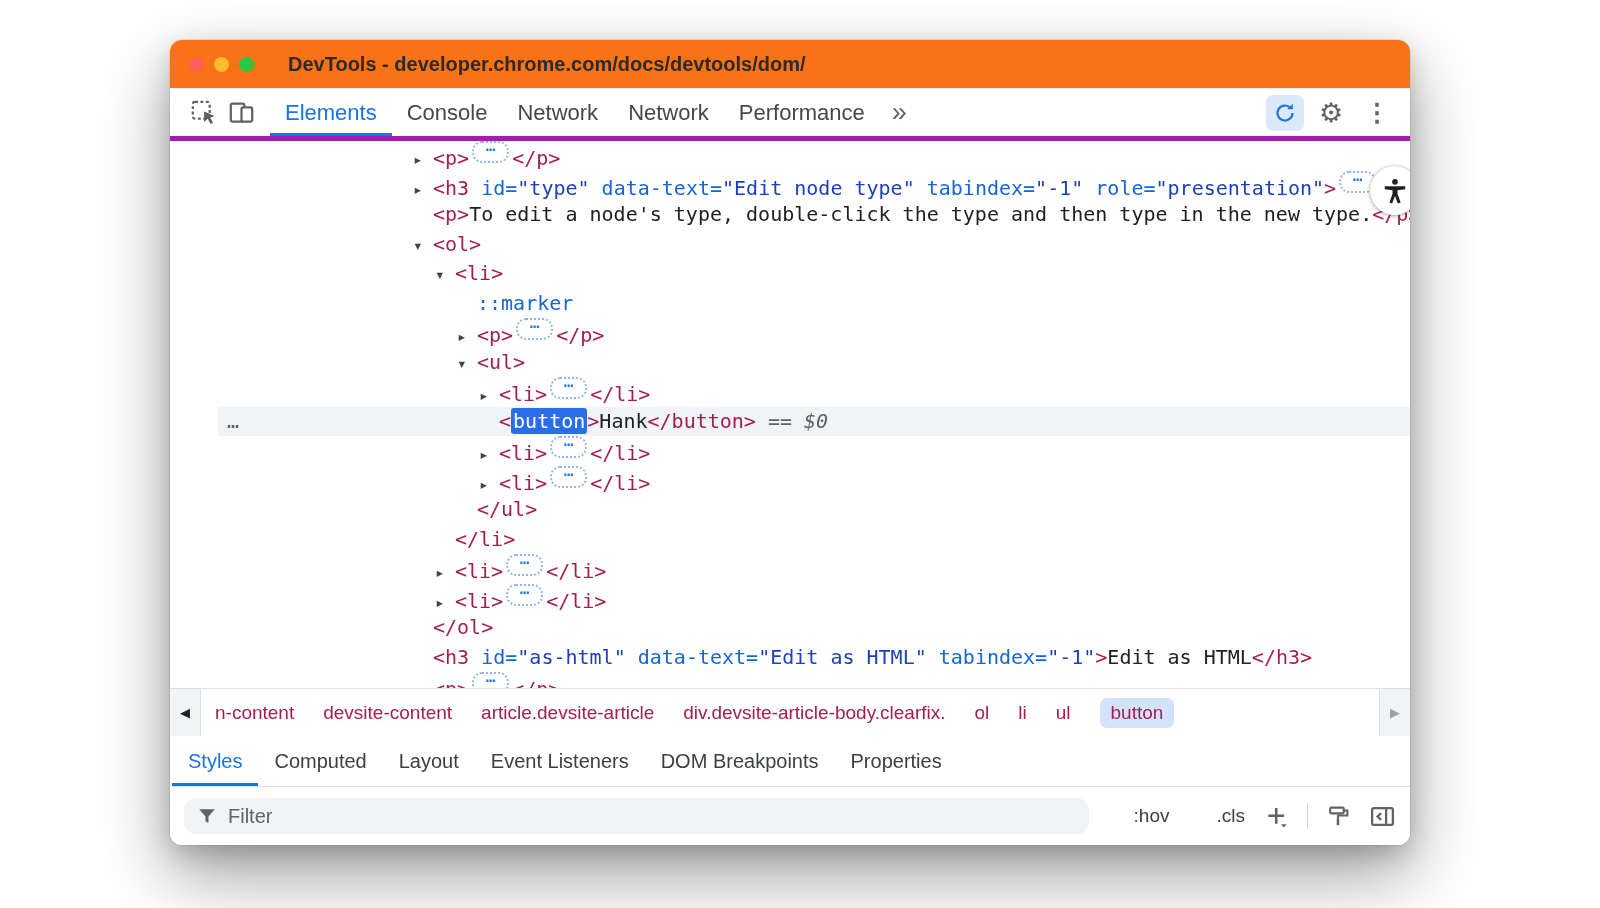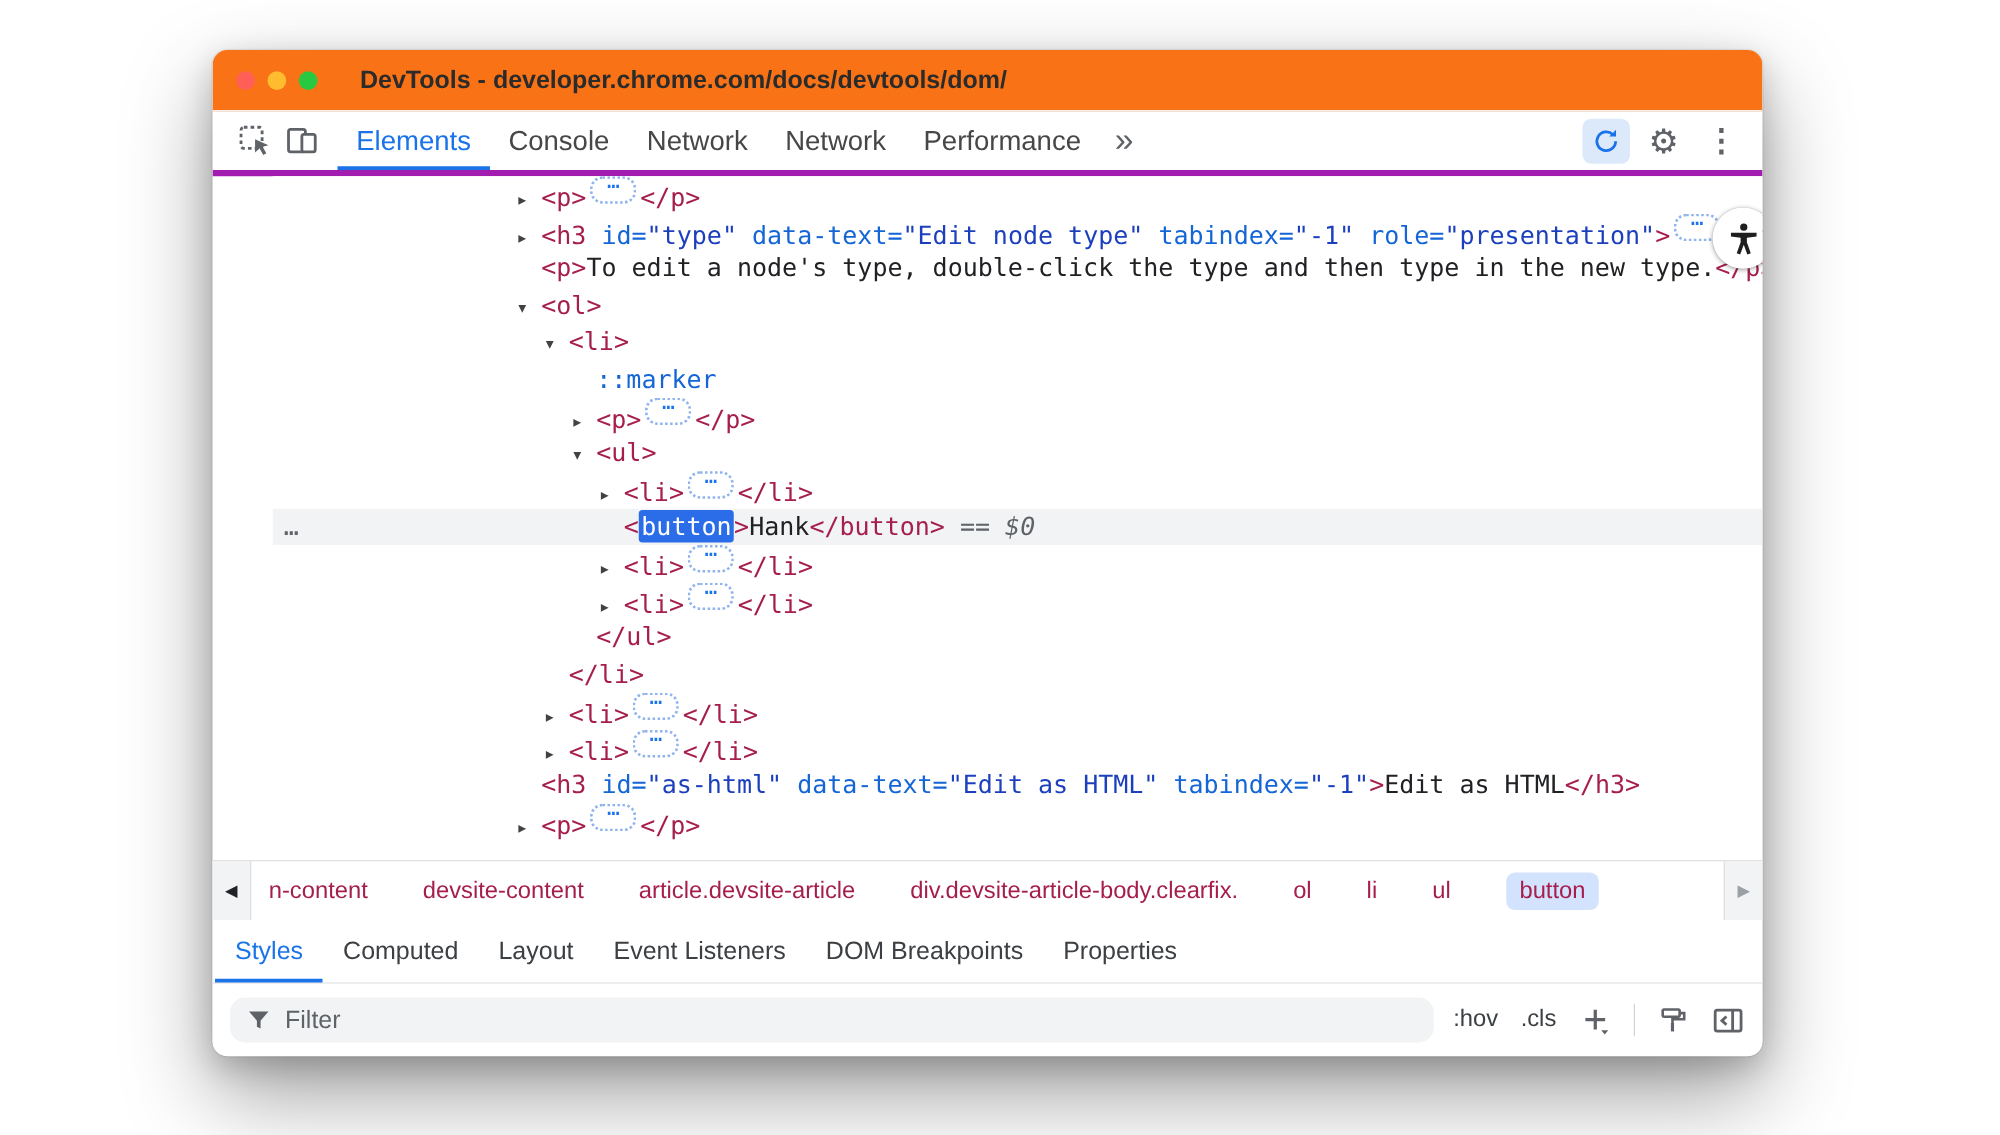--- a/index.html
+++ b/index.html
@@ -48,34 +48,34 @@
   .pill{display:inline-block;width:33px;height:18px;border-radius:10px;border:2px dotted #8fb3ee;background:#fff;
     color:var(--accent);text-align:center;line-height:12px;font-size:17px;vertical-align:2px;margin:0 3px;overflow:hidden;cursor:pointer;}
   .a11y-fab{position:absolute;left:1152px;top:25px;width:49px;height:49px;border-radius:50%;background:#fff;
     box-shadow:0 1px 4px rgba(0,0,0,.35),0 0 1px rgba(0,0,0,.25);display:flex;align-items:center;justify-content:center;cursor:pointer;z-index:5;}
 
   
   .crumbbar{height:47px;flex:0 0 auto;border-top:1px solid #e0e0e0;display:flex;align-items:stretch;font-size:19px;background:#fff;}
   .crumb-nav{width:30px;display:flex;align-items:center;justify-content:center;background:#f1f3f4;font-size:13px;cursor:pointer;}
   .crumb-nav.left{border-right:1px solid #e0e0e0;color:#202124;}
   .crumb-nav.right{border-left:1px solid #e0e0e0;color:#9aa0a6;}
-  .crumbs{display:flex;align-items:center;gap:44px;padding:0 14px;overflow:hidden;flex:1;}
+  .crumbs{display:flex;align-items:center;gap:29px;padding:0 14px;overflow:hidden;flex:1;}
   .crumb{color:var(--tag);white-space:nowrap;cursor:pointer;}
   .crumb.selected{background:var(--crumb_selected_bg);padding:4px 11px;border-radius:7px;}
 
   
   .sidetabs{height:50px;flex:0 0 auto;display:flex;align-items:stretch;padding:0 2px;border-bottom:1px solid #e0e0e0;font-size:20px;background:#fff;}
   .stab{padding:3px 16px 0 16px;display:flex;align-items:center;color:#3c4043;border-bottom:3px solid transparent;cursor:pointer;white-space:nowrap;}
   .stab.active{color:var(--accent);border-bottom-color:var(--accent);}
 
   
   .filterbar{height:58px;flex:0 0 auto;display:flex;align-items:center;padding:0 14px;gap:16px;background:#fff;}
   .filter-input{flex:1;height:36px;background:#f1f3f4;border-radius:12px;display:flex;align-items:center;gap:10px;padding:0 12px;color:#5f6368;font-size:20px;cursor:text;}
   .filter-right{display:flex;align-items:center;gap:18px;color:#3c4043;font-size:19px;}
-  .filter-right .txtbtn{cursor:pointer;}
+  .filter-right .txtbtn{cursor:pointer;margin-left:29px;}
   .vdiv{width:1px;height:26px;background:#d5d5d5;}
   .icobtn{display:flex;align-items:center;justify-content:center;cursor:pointer;}
 </style>
 </head>
 <body>
 
 <div class="window">
 
   <div class="titlebar">
     <div class="lights">
@@ -130,20 +130,21 @@
         <div class="code-line"><span class="gutter"></span><span class="indent" style="width: 44px;"></span><span class="arrow">▸</span><span class="tk-tag">&lt;p&gt;</span><span class="pill">⋯</span><span class="tk-tag">&lt;/p&gt;</span></div>
         <div class="code-line"><span class="gutter"></span><span class="indent" style="width: 44px;"></span><span class="arrow">▾</span><span class="tk-tag">&lt;ul&gt;</span></div>
         <div class="code-line"><span class="gutter"></span><span class="indent" style="width: 66px;"></span><span class="arrow">▸</span><span class="tk-tag">&lt;li&gt;</span><span class="pill">⋯</span><span class="tk-tag">&lt;/li&gt;</span></div>
         <div class="code-line selected"><span class="gutter">…</span><span class="indent" style="width: 66px;"></span><span class="arrow"></span><span class="tk-tag">&lt;</span><span class="tk-hl">button</span><span class="tk-tag">&gt;</span><span class="tk-plain">Hank</span><span class="tk-tag">&lt;/button&gt;</span><span class="tk-eq"> == </span><span class="tk-dollar">$0</span></div>
         <div class="code-line"><span class="gutter"></span><span class="indent" style="width: 66px;"></span><span class="arrow">▸</span><span class="tk-tag">&lt;li&gt;</span><span class="pill">⋯</span><span class="tk-tag">&lt;/li&gt;</span></div>
         <div class="code-line"><span class="gutter"></span><span class="indent" style="width: 66px;"></span><span class="arrow">▸</span><span class="tk-tag">&lt;li&gt;</span><span class="pill">⋯</span><span class="tk-tag">&lt;/li&gt;</span></div>
         <div class="code-line"><span class="gutter"></span><span class="indent" style="width: 44px;"></span><span class="arrow"></span><span class="tk-tag">&lt;/ul&gt;</span></div>
         <div class="code-line"><span class="gutter"></span><span class="indent" style="width: 22px;"></span><span class="arrow"></span><span class="tk-tag">&lt;/li&gt;</span></div>
         <div class="code-line"><span class="gutter"></span><span class="indent" style="width: 22px;"></span><span class="arrow">▸</span><span class="tk-tag">&lt;li&gt;</span><span class="pill">⋯</span><span class="tk-tag">&lt;/li&gt;</span></div>
         <div class="code-line"><span class="gutter"></span><span class="indent" style="width: 22px;"></span><span class="arrow">▸</span><span class="tk-tag">&lt;li&gt;</span><span class="pill">⋯</span><span class="tk-tag">&lt;/li&gt;</span></div>
+        <div class="code-line"><span class="gutter"></span><span class="indent" style="width: 0px;"></span><span class="arrow"></span><span class="tk-tag">&lt;/ol&gt;</span></div>
         <div class="code-line"><span class="gutter"></span><span class="indent" style="width: 0px;"></span><span class="arrow"></span><span class="tk-tag">&lt;h3 </span><span class="tk-an">id=</span><span class="tk-av">"as-html" </span><span class="tk-an">data-text=</span><span class="tk-av">"Edit as HTML" </span><span class="tk-an">tabindex=</span><span class="tk-av">"-1"</span><span class="tk-tag">&gt;</span><span class="tk-plain">Edit as HTML</span><span class="tk-tag">&lt;/h3&gt;</span></div>
         <div class="code-line"><span class="gutter"></span><span class="indent" style="width: 0px;"></span><span class="arrow">▸</span><span class="tk-tag">&lt;p&gt;</span><span class="pill">⋯</span><span class="tk-tag">&lt;/p&gt;</span></div>
       </div>
     <div class="a11y-fab">
       <svg width="30" height="30" viewBox="0 0 24 24" fill="#1f1f1f">
           <circle cx="12" cy="4.6" r="2.3"></circle>
           <path d="M3.8 8.2h16.4v2.3l-6.2.9v2.8l2.5 7-2.2.8-2.3-6.1-2.3 6.1-2.2-.8 2.5-7v-2.8l-6.2-.9z"></path>
         </svg>
     </div>
   </div>

